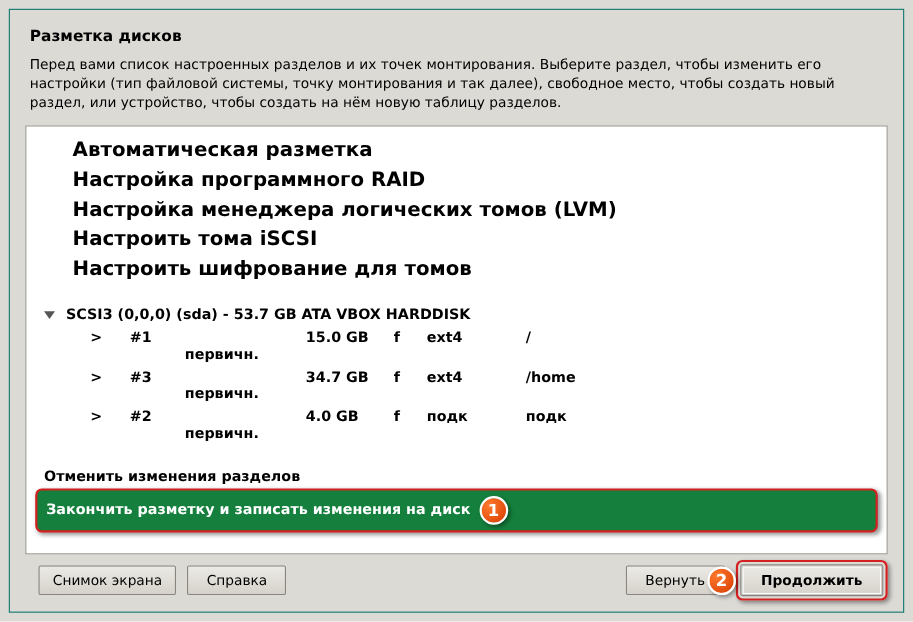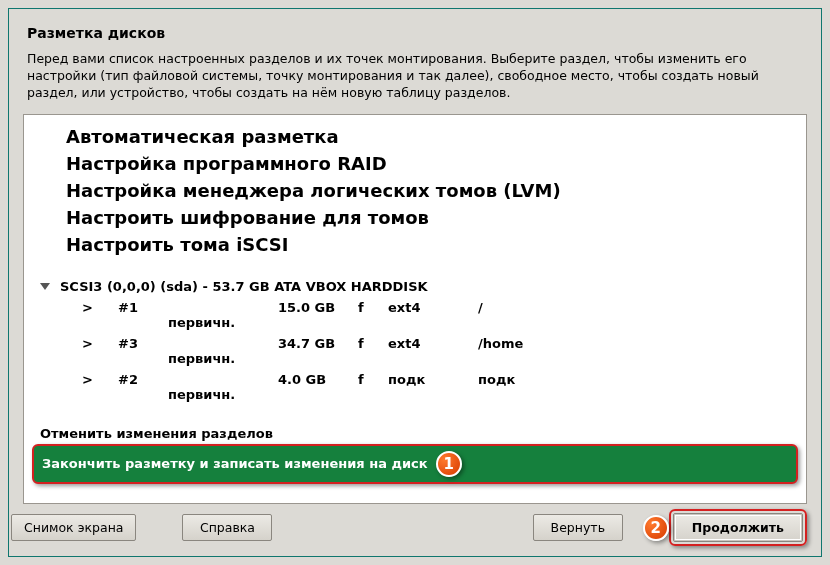--- a/index.html
+++ b/index.html
@@ -107,24 +107,23 @@
     justify-content: center;
     font-size: 15px;
     flex-shrink: 0;
   }
   .badge1 { margin-left: 8px; }
   .dropshadow {
     box-shadow: 2px 2px 4px rgba(0,0,0,0.4);
   }
   .footer {
     position: absolute;
-    left: 2px; right: 14px; bottom: 10px;
-    display: flex;
-    align-items: center;
-    gap: 36px;
+    left: 26px; right: 14px; bottom: 10px;
+    display: flex;
+    align-items: center;
   }
   .btn {
     background: linear-gradient(#eceae5, #d5d2cb);
     border: 1px solid #8a867f;
     border-radius: 2px;
     padding: 5px 12px;
     font-size: 12.5px;
     font-family: inherit;
     cursor: pointer;
     margin-right: 10px;
@@ -152,22 +151,22 @@
 
 <div class="window">
   <div class="title">Разметка дисков</div>
   <div class="desc">Перед вами список настроенных разделов и их точек монтирования. Выберите раздел, чтобы изменить его настройки (тип файловой системы, точку монтирования и так далее), свободное место, чтобы создать новый раздел, или устройство, чтобы создать на нём новую таблицу разделов.</div>
 
   <div class="listbox">
     <div class="inner">
       <div class="opt">Автоматическая разметка</div>
       <div class="opt">Настройка программного RAID</div>
       <div class="opt">Настройка менеджера логических томов (LVM)</div>
+      <div class="opt">Настроить тома iSCSI</div>
       <div class="opt">Настроить шифрование для томов</div>
-      <div class="opt">Настроить тома iSCSI</div>
 
       <div class="blank"></div>
 
       <div class="disk-row">
         <span class="tri"></span>
         <span>SCSI3 (0,0,0) (sda) - 53.7 GB ATA VBOX HARDDISK</span>
       </div>
 
       <div class="part-row">
         <span class="c-arrow">&gt;</span>

